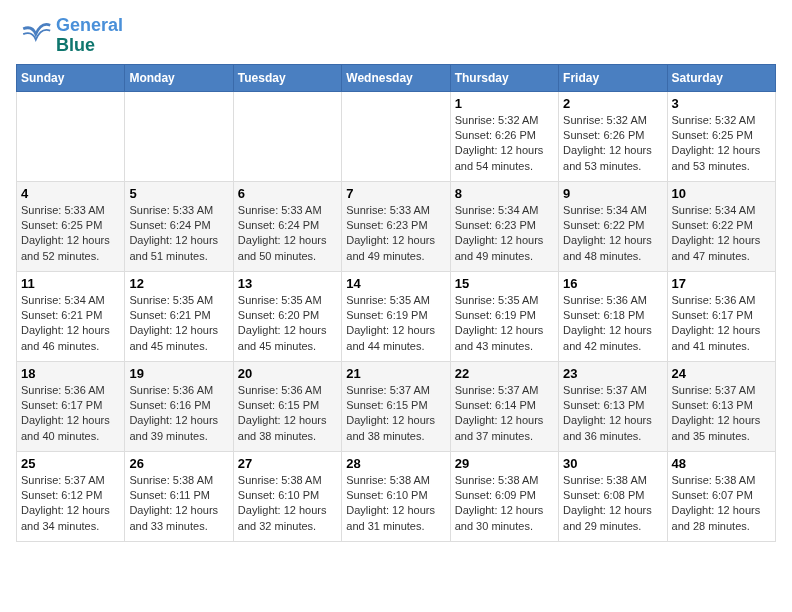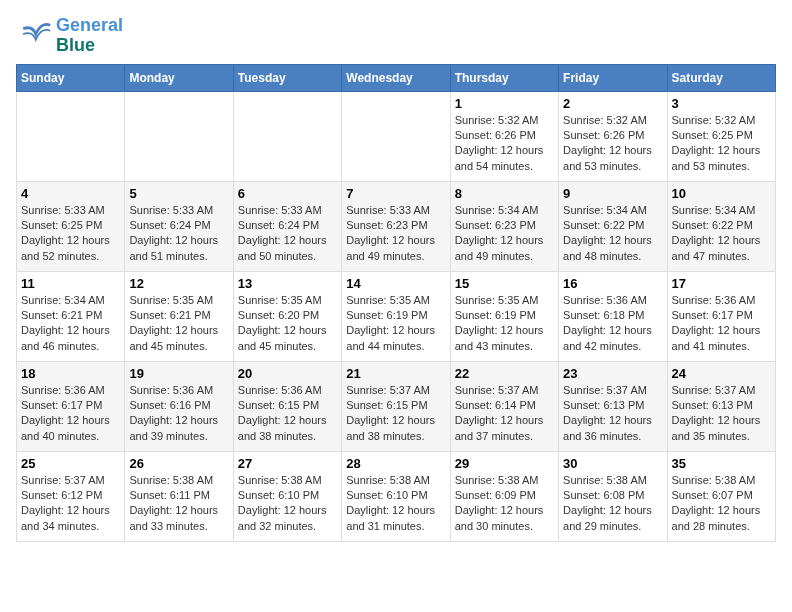--- a/index.html
+++ b/index.html
@@ -341,21 +341,21 @@
 and 30 minutes.</div>
         </td>
         <td>
           <div class="day-number">30</div>
           <div class="day-info" style="white-space: pre-line;">Sunrise: 5:38 AM
 Sunset: 6:08 PM
 Daylight: 12 hours
 and 29 minutes.</div>
         </td>
         <td>
-          <div class="day-number">35</div>
+          <div class="day-number">48</div>
           <div class="day-info" style="white-space: pre-line;">Sunrise: 5:38 AM
 Sunset: 6:07 PM
 Daylight: 12 hours
 and 28 minutes.</div>
         </td>
       </tr>
     </tbody>
 </table>
 
 </body></html>

